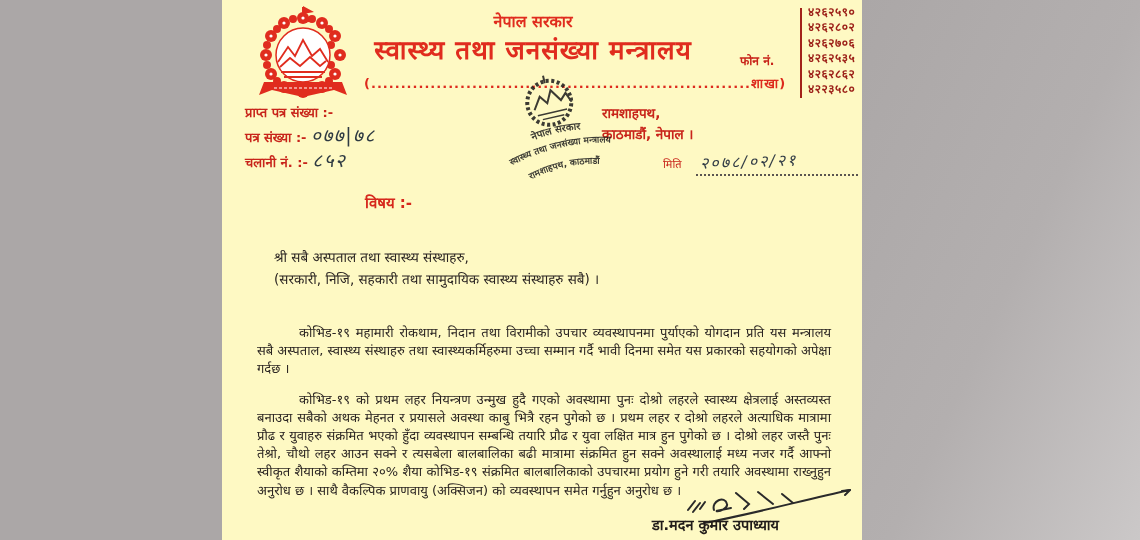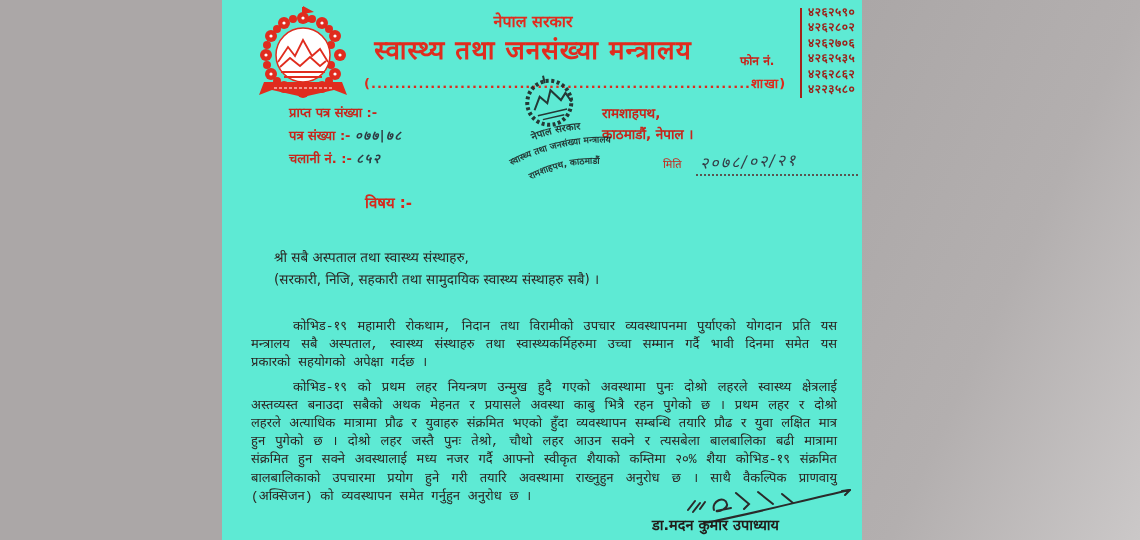--- a/index.html
+++ b/index.html
@@ -4,21 +4,21 @@
 <style>
   * { margin:0; padding:0; box-sizing:border-box; }
   html,body { width:1140px; height:540px; overflow:hidden; }
   body {
     font-family: "DejaVu Sans", "Liberation Sans", sans-serif;
     background: linear-gradient(115deg, #aba7a7 62%, #b3afaf 82%, #cbc8c8 100%);
     position: relative;
   }
   .paper {
     position:absolute; left:222px; top:0; width:640px; height:540px;
-    background:#5eead4;
+    background:#fef9c3;
   }
   .abs { position:absolute; }
 
   
   .gov-line   { left:96px; top:10px; width:430px; text-align:center;
                 color:#e02c1e; font-weight:bold; font-size:16px; }
   .ministry   { left:66px; top:31px; width:490px; text-align:center;
                 color:#e02c1e; font-weight:bold; font-size:26px; letter-spacing:1px; }
   .branch     { left:142px; top:74px; width:400px; text-align:center;
                 color:#dd2a1d; font-size:13px; font-weight:bold; letter-spacing:1px; }
@@ -35,39 +35,39 @@
   .address    { left:380px; top:103px; width:216px; text-align:left;
                 color:#c8241a; font-weight:bold; font-size:13.5px; line-height:21px; }
   .date-label { left:441px; top:156px; color:#c8241a; font-weight:normal; font-size:11px; }
   .date-value { left:478px; top:149px; width:160px; color:#333d46; font-size:16px;
                 font-style:italic; letter-spacing:2px; transform:rotate(-2deg); }
   .date-dots  { left:474px; top:158px; width:162px; height:18px;
                 border-bottom:2px dotted #5a5550; }
 
   
   .ref        { left:23px; top:101px; color:#c8241a; font-weight:bold;
-                font-size:13px; line-height:23px;margin-left:44px; }
-  .hand       { color:#2e3a42; font-weight:bold; font-style:italic;
-                font-size:13px; letter-spacing:1.5px; }
+                font-size:13px; line-height:23px; }
+  .hand       { color:#2e3a42; font-weight:normal; font-style:italic;
+                font-size:19px; letter-spacing:1.5px; }
 
   
   .stamp { left:248px; top:74px; width:172px; height:116px;
            transform:rotate(-13deg); opacity:0.85; }
 
   
   .subject-label { left:143px; top:192px; color:#d6281c; font-weight:bold; font-size:15px; }
   .subject-text  { left:222px; top:192px; color:#211c19; font-weight:bold; font-size:15px; }
   .subject-text .u { text-decoration:underline; text-decoration-thickness:1.5px;
                      text-underline-offset:3px; }
 
   
   .recipient { left:52px; top:246px; color:#2b2522; font-size:13.5px; line-height:22px; }
   .body-text { left:23px; top:312px; width:598px; color:#2b2522; font-size:13px;
                line-height:18.2px; text-align:justify; }
-  .body-text p { text-indent:42px; margin:6px;font-family:Liberation Mono, monospace; }
+  .body-text p { text-indent:42px; margin:12px; }
 
   
   .sign-scribble { left:452px; top:484px; }
   .sign-name     { left:430px; top:514px; width:200px; 
                    color:#211c19; font-size:14.5px; font-weight:bold; }
 
   .stamp text { font-family:"DejaVu Sans", sans-serif; font-weight:bold; fill:#1b1b1b; }
 </style>
 </head>
 <body>

